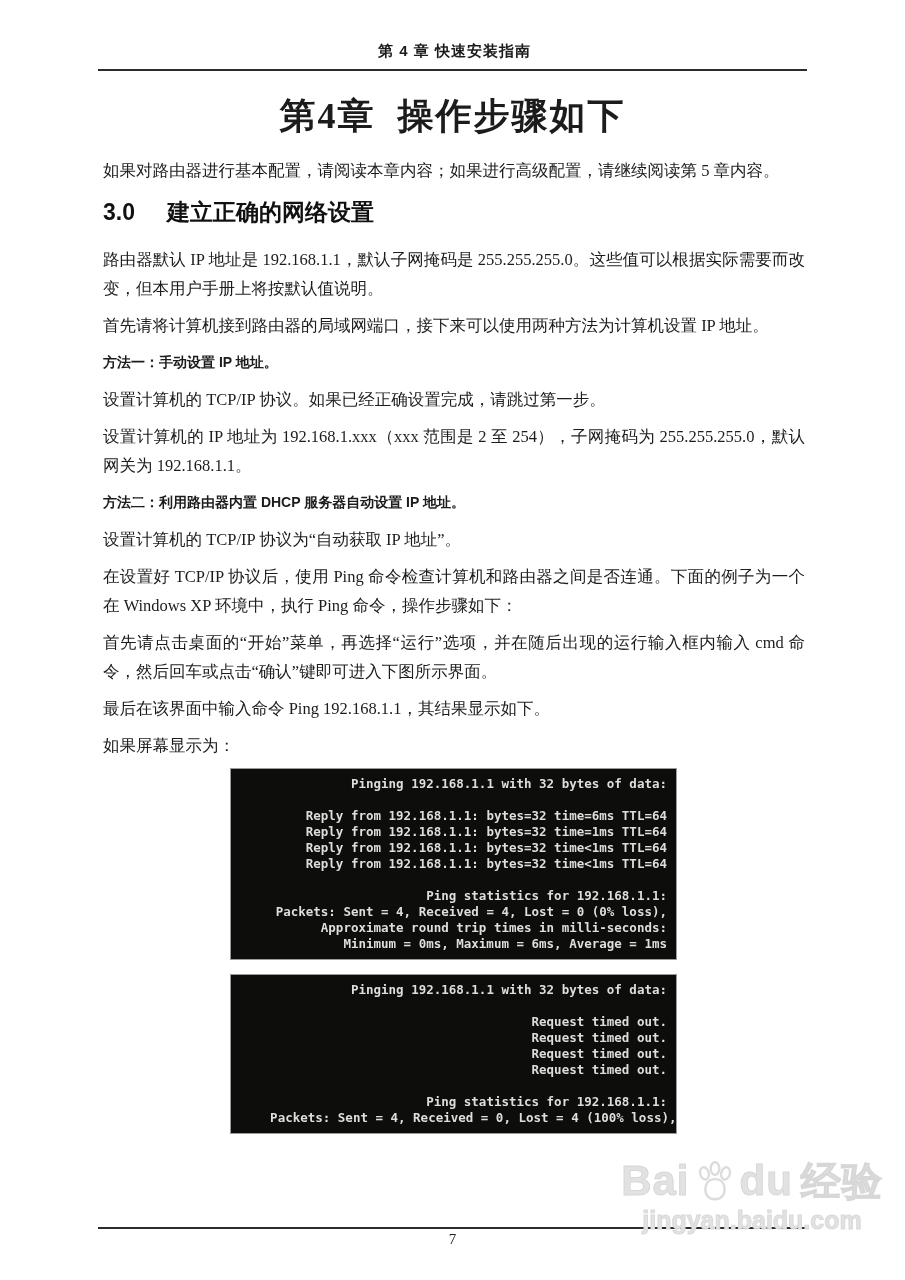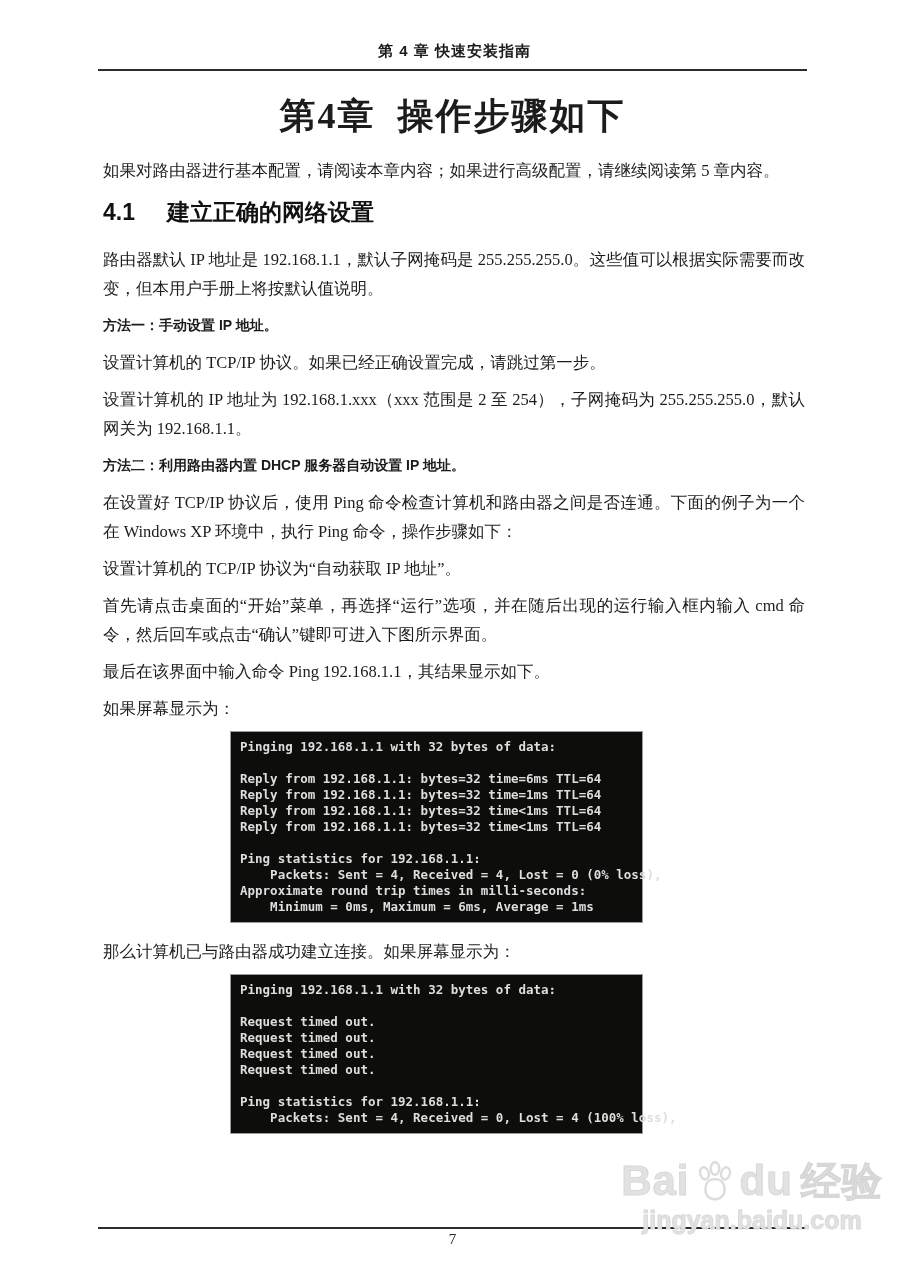--- a/index.html
+++ b/index.html
@@ -38,26 +38,26 @@
     font-weight:bold; font-size:14px;
   }
   .section-heading {
     margin:10px 0 16px 0;
     font-family:"Liberation Sans","DejaVu Sans",sans-serif;
     font-weight:bold; font-size:23px; line-height:34px; color:#111;
   }
   .section-heading .num { margin-right:32px; }
   
   .terminal {
-    width:413px; margin:6px 0 14px 127px;
+    width:447px; margin:6px 0 14px 127px;
     background:#0d0d0c; border:1px solid #9a9a9a;
     padding:7px 9px;
     font-family:"DejaVu Sans Mono","Liberation Mono",monospace;
     font-weight:bold; font-size:12.5px; line-height:16px;
-    color:#dedede; white-space:pre;
+    color:#dedede; white-space:pre;text-align:right;
   }
   
   .footer-rule {
     position:absolute; top:1227px; left:98px; right:98px;
     border-top:2px solid #2c2c2c;
   }
   .page-number {
     position:absolute; top:1231px; left:0; width:100%;
     text-align:center; font-size:15px; color:#222;
     font-family:"Liberation Serif","DejaVu Serif",serif;
@@ -87,47 +87,47 @@
 <div class="page-header">第 4 章 快速安装指南</div>
 <div class="header-rule"></div>
 
 <h1 class="chapter-title">第4章  操作步骤如下</h1>
 
 <div class="content">
 
   <div class="p">如果对路由器进行基本配置，请阅读本章内容；如果进行高级配置，请继续阅读第 5 章内容。</div>
 
   <h2 class="section-heading">
-    <span class="num">4.1</span><span>建立正确的网络设置</span>
+    <span class="num">3.0</span><span>建立正确的网络设置</span>
   </h2>
 
   <div class="p">路由器默认 IP 地址是 192.168.1.1，默认子网掩码是 255.255.255.0。这些值可以根据实际需要而改变，但本用户手册上将按默认值说明。</div>
+  <div class="p">首先请将计算机接到路由器的局域网端口，接下来可以使用两种方法为计算机设置 IP 地址。</div>
   <div class="b">方法一：手动设置 IP 地址。</div>
   <div class="p">设置计算机的 TCP/IP 协议。如果已经正确设置完成，请跳过第一步。</div>
   <div class="p">设置计算机的 IP 地址为 192.168.1.xxx（xxx 范围是 2 至 254），子网掩码为 255.255.255.0，默认网关为 192.168.1.1。</div>
   <div class="b">方法二：利用路由器内置 DHCP 服务器自动设置 IP 地址。</div>
+  <div class="p">设置计算机的 TCP/IP 协议为“自动获取 IP 地址”。</div>
   <div class="p">在设置好 TCP/IP 协议后，使用 Ping 命令检查计算机和路由器之间是否连通。下面的例子为一个在 Windows XP 环境中，执行 Ping 命令，操作步骤如下：</div>
-  <div class="p">设置计算机的 TCP/IP 协议为“自动获取 IP 地址”。</div>
   <div class="p">首先请点击桌面的“开始”菜单，再选择“运行”选项，并在随后出现的运行输入框内输入 cmd 命令，然后回车或点击“确认”键即可进入下图所示界面。</div>
   <div class="p">最后在该界面中输入命令 Ping 192.168.1.1，其结果显示如下。</div>
   <div class="p">如果屏幕显示为：</div>
 
   <div class="terminal">Pinging 192.168.1.1 with 32 bytes of data:
 
 Reply from 192.168.1.1: bytes=32 time=6ms TTL=64
 Reply from 192.168.1.1: bytes=32 time=1ms TTL=64
 Reply from 192.168.1.1: bytes=32 time&lt;1ms TTL=64
 Reply from 192.168.1.1: bytes=32 time&lt;1ms TTL=64
 
 Ping statistics for 192.168.1.1:
     Packets: Sent = 4, Received = 4, Lost = 0 (0% loss),
 Approximate round trip times in milli-seconds:
     Minimum = 0ms, Maximum = 6ms, Average = 1ms</div>
 
-  <div class="p">那么计算机已与路由器成功建立连接。如果屏幕显示为：</div>
 
   <div class="terminal">Pinging 192.168.1.1 with 32 bytes of data:
 
 Request timed out.
 Request timed out.
 Request timed out.
 Request timed out.
 
 Ping statistics for 192.168.1.1:
     Packets: Sent = 4, Received = 0, Lost = 4 (100% loss),</div>

